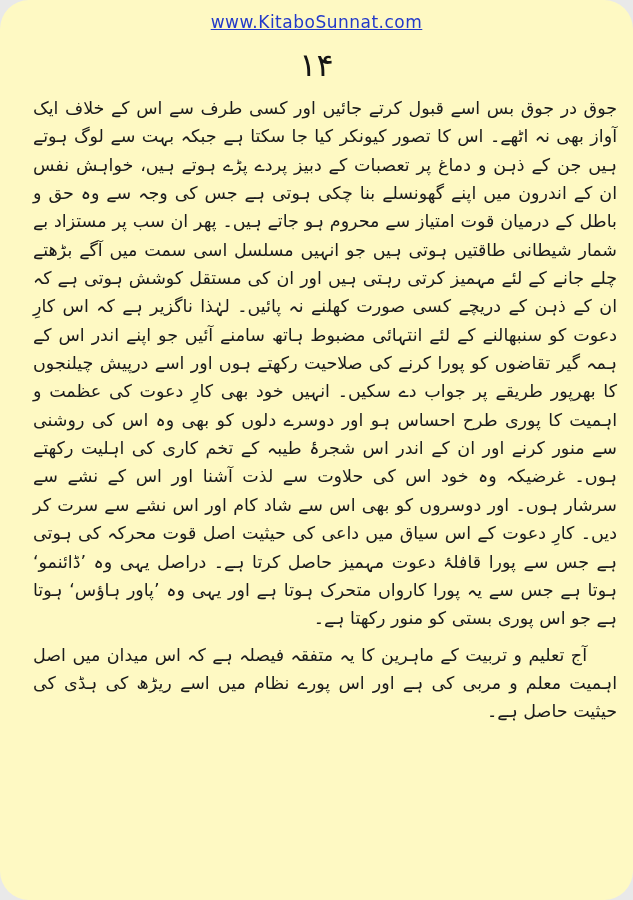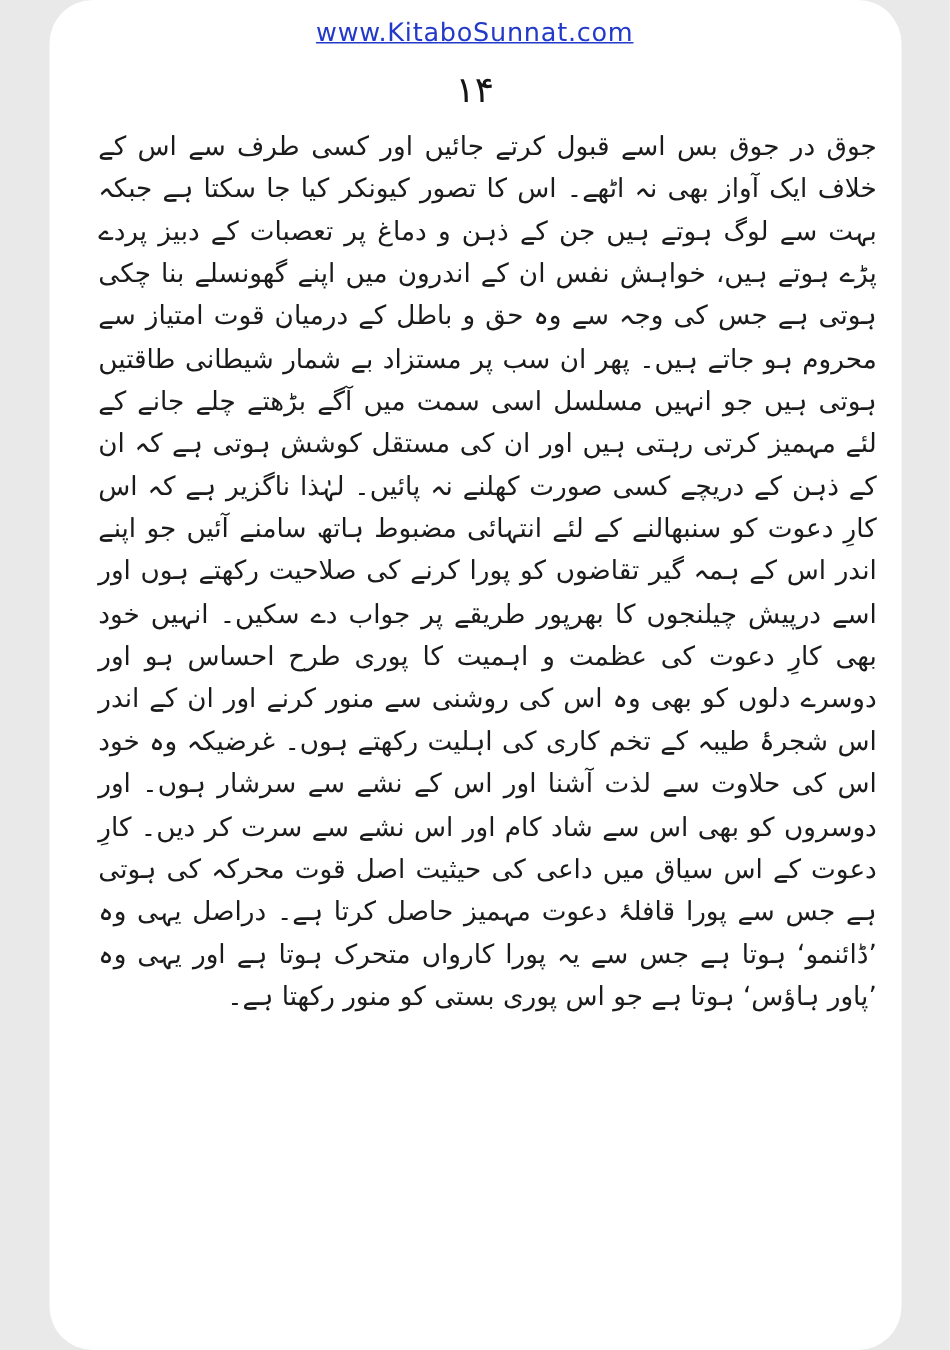--- a/index.html
+++ b/index.html
@@ -2,24 +2,24 @@
 <html lang="ur" dir="rtl"><head>
 <meta charset="utf-8">
 <style>
   html, body {
     margin: 0;
     padding: 0;
     background: #e9e9e9;
   }
   .page {
     position: relative;
-    width: 568px;
+    width: 633px;
     height: 900px;
     margin: 0 auto;
-    background: #ffffff;
+    background: #fef9c3;
     overflow: hidden;
     font-family: "DejaVu Sans", sans-serif;
     color: #1c1c1c;
     box-sizing: border-box;
     border-radius: 29px;
   }
   .header {
     text-align: center;
     padding-top: 12px;
     direction: ltr;
@@ -27,21 +27,21 @@
   .site-url {
     font-family: "DejaVu Sans", sans-serif;
     font-size: 17px;
     letter-spacing: 0.5px;
     color: #2239c9;
     text-decoration: underline;
     cursor: pointer;
   }
   .page-number {
     text-align: center;
-    font-size: 24px;
+    font-size: 32px;
     margin-top: 14px;
     margin-bottom: 6px;
     color: #151515;
   }
   .body-text {
     padding: 4px 16px 0 33px;
     direction: rtl;
   }
   .para {
     margin: 0 0 4px 0;
@@ -74,16 +74,17 @@
 <div class="page">
 
   <div class="header">
     <a class="site-url">www.KitaboSunnat.com</a>
   </div>
 
   <div class="page-number">۱۴</div>
 
   <div class="body-text">
     <p class="para">جوق در جوق بس اسے قبول کرتے جائیں اور کسی طرف سے اس کے خلاف ایک آواز بھی نہ اٹھے۔ اس کا تصور کیونکر کیا جا سکتا ہے جبکہ بہت سے لوگ ہوتے ہیں جن کے ذہن و دماغ پر تعصبات کے دبیز پردے پڑے ہوتے ہیں، خواہش نفس ان کے اندرون میں اپنے گھونسلے بنا چکی ہوتی ہے جس کی وجہ سے وہ حق و باطل کے درمیان قوت امتیاز سے محروم ہو جاتے ہیں۔ پھر ان سب پر مستزاد بے شمار شیطانی طاقتیں ہوتی ہیں جو انہیں مسلسل اسی سمت میں آگے بڑھتے چلے جانے کے لئے مہمیز کرتی رہتی ہیں اور ان کی مستقل کوشش ہوتی ہے کہ ان کے ذہن کے دریچے کسی صورت کھلنے نہ پائیں۔ لہٰذا ناگزیر ہے کہ اس کارِ دعوت کو سنبھالنے کے لئے انتہائی مضبوط ہاتھ سامنے آئیں جو اپنے اندر اس کے ہمہ گیر تقاضوں کو پورا کرنے کی صلاحیت رکھتے ہوں اور اسے درپیش چیلنجوں کا بھرپور طریقے پر جواب دے سکیں۔ انہیں خود بھی کارِ دعوت کی عظمت و اہمیت کا پوری طرح احساس ہو اور دوسرے دلوں کو بھی وہ اس کی روشنی سے منور کرنے اور ان کے اندر اس شجرۂ طیبہ کے تخم کاری کی اہلیت رکھتے ہوں۔ غرضیکہ وہ خود اس کی حلاوت سے لذت آشنا اور اس کے نشے سے سرشار ہوں۔ اور دوسروں کو بھی اس سے شاد کام اور اس نشے سے سرت کر دیں۔ کارِ دعوت کے اس سیاق میں داعی کی حیثیت اصل قوت محرکہ کی ہوتی ہے جس سے پورا قافلۂ دعوت مہمیز حاصل کرتا ہے۔ دراصل یہی وہ ’ڈائنمو‘ ہوتا ہے جس سے یہ پورا کارواں متحرک ہوتا ہے اور یہی وہ ’پاور ہاؤس‘ ہوتا ہے جو اس پوری بستی کو منور رکھتا ہے۔</p>
+    <p class="para indent">آج تعلیم و تربیت کے ماہرین کا یہ متفقہ فیصلہ ہے کہ اس میدان میں اصل اہمیت معلم و مربی کی ہے اور اس پورے نظام میں اسے ریڑھ کی ہڈی کی حیثیت حاصل ہے۔</p>
   </div>
 
 
 </div>
 
 </body></html>

